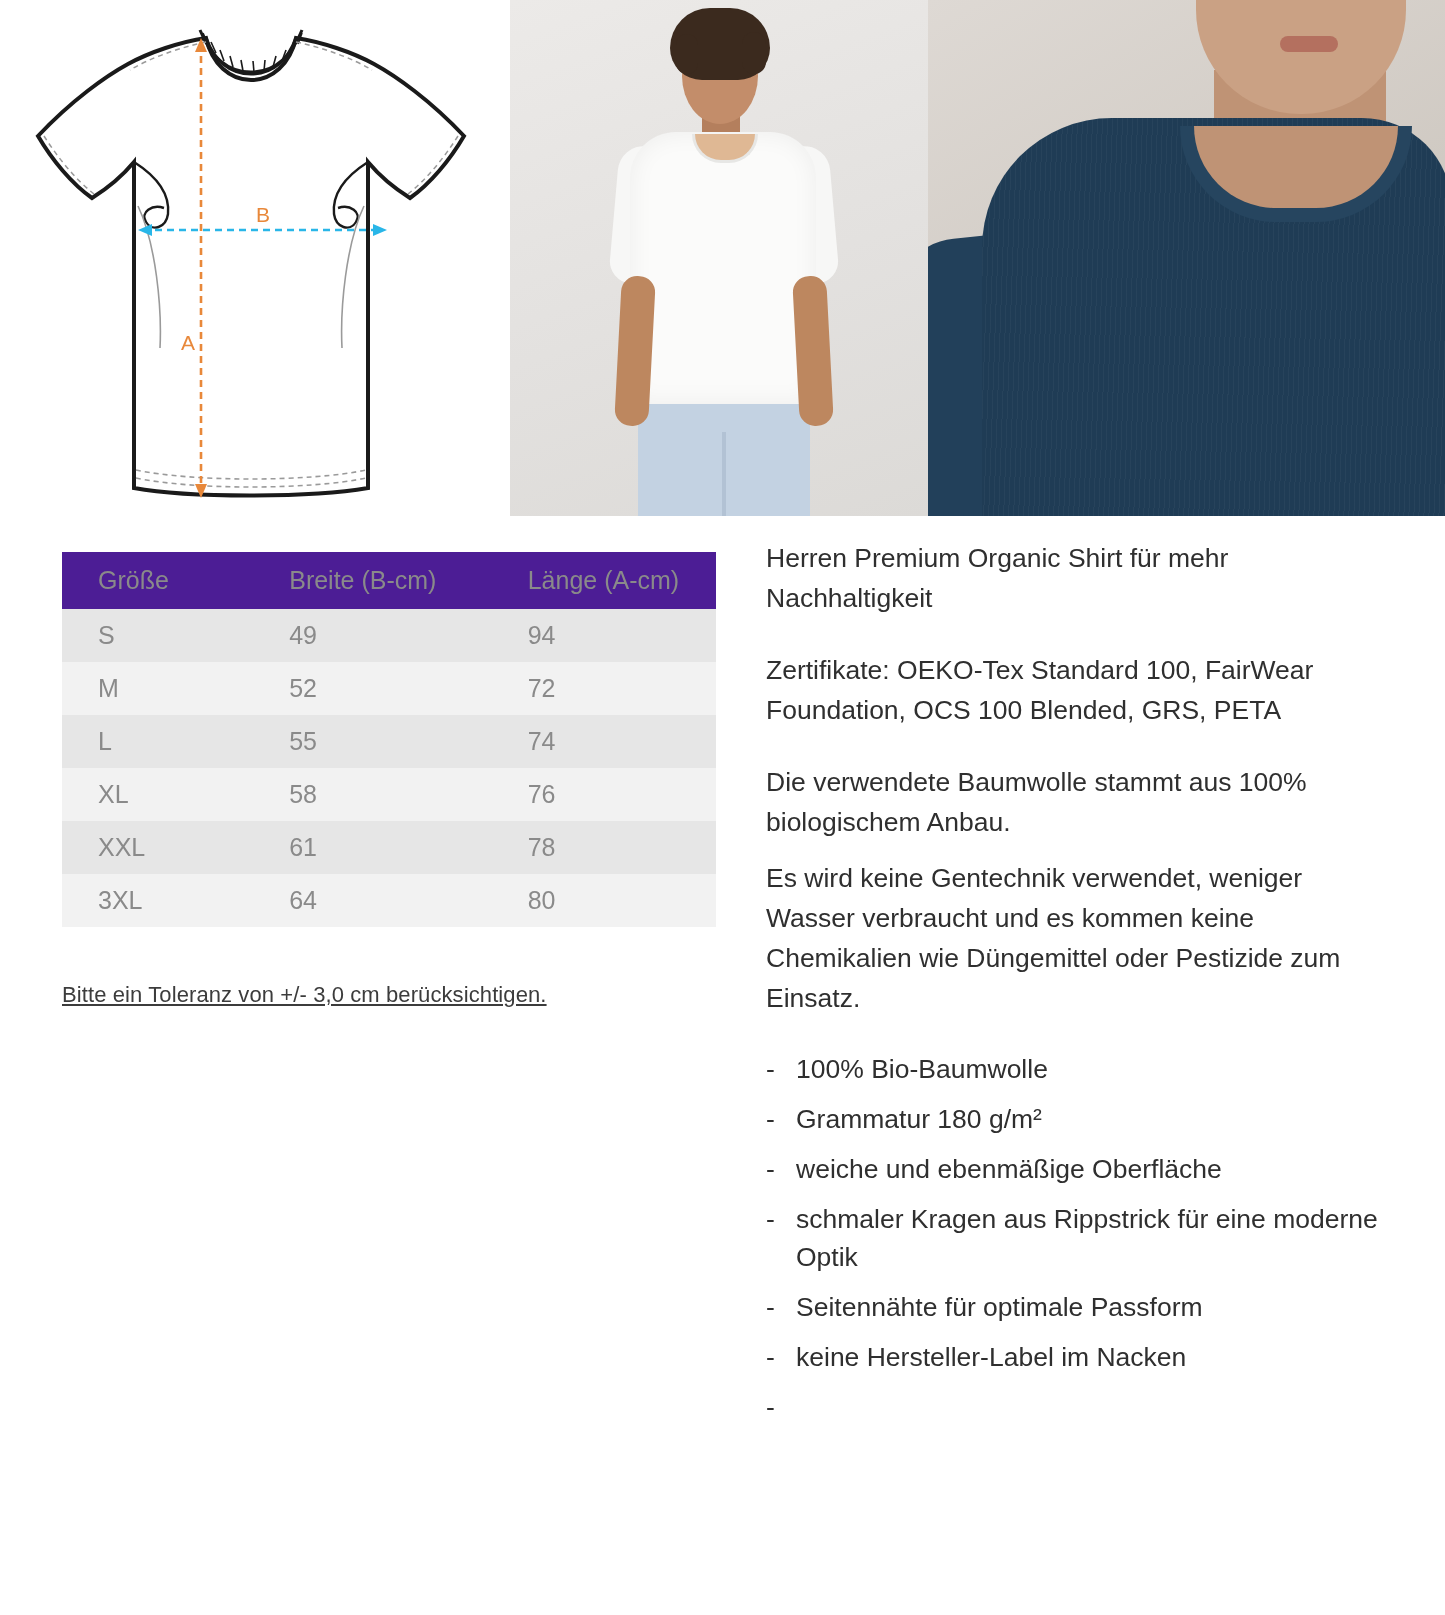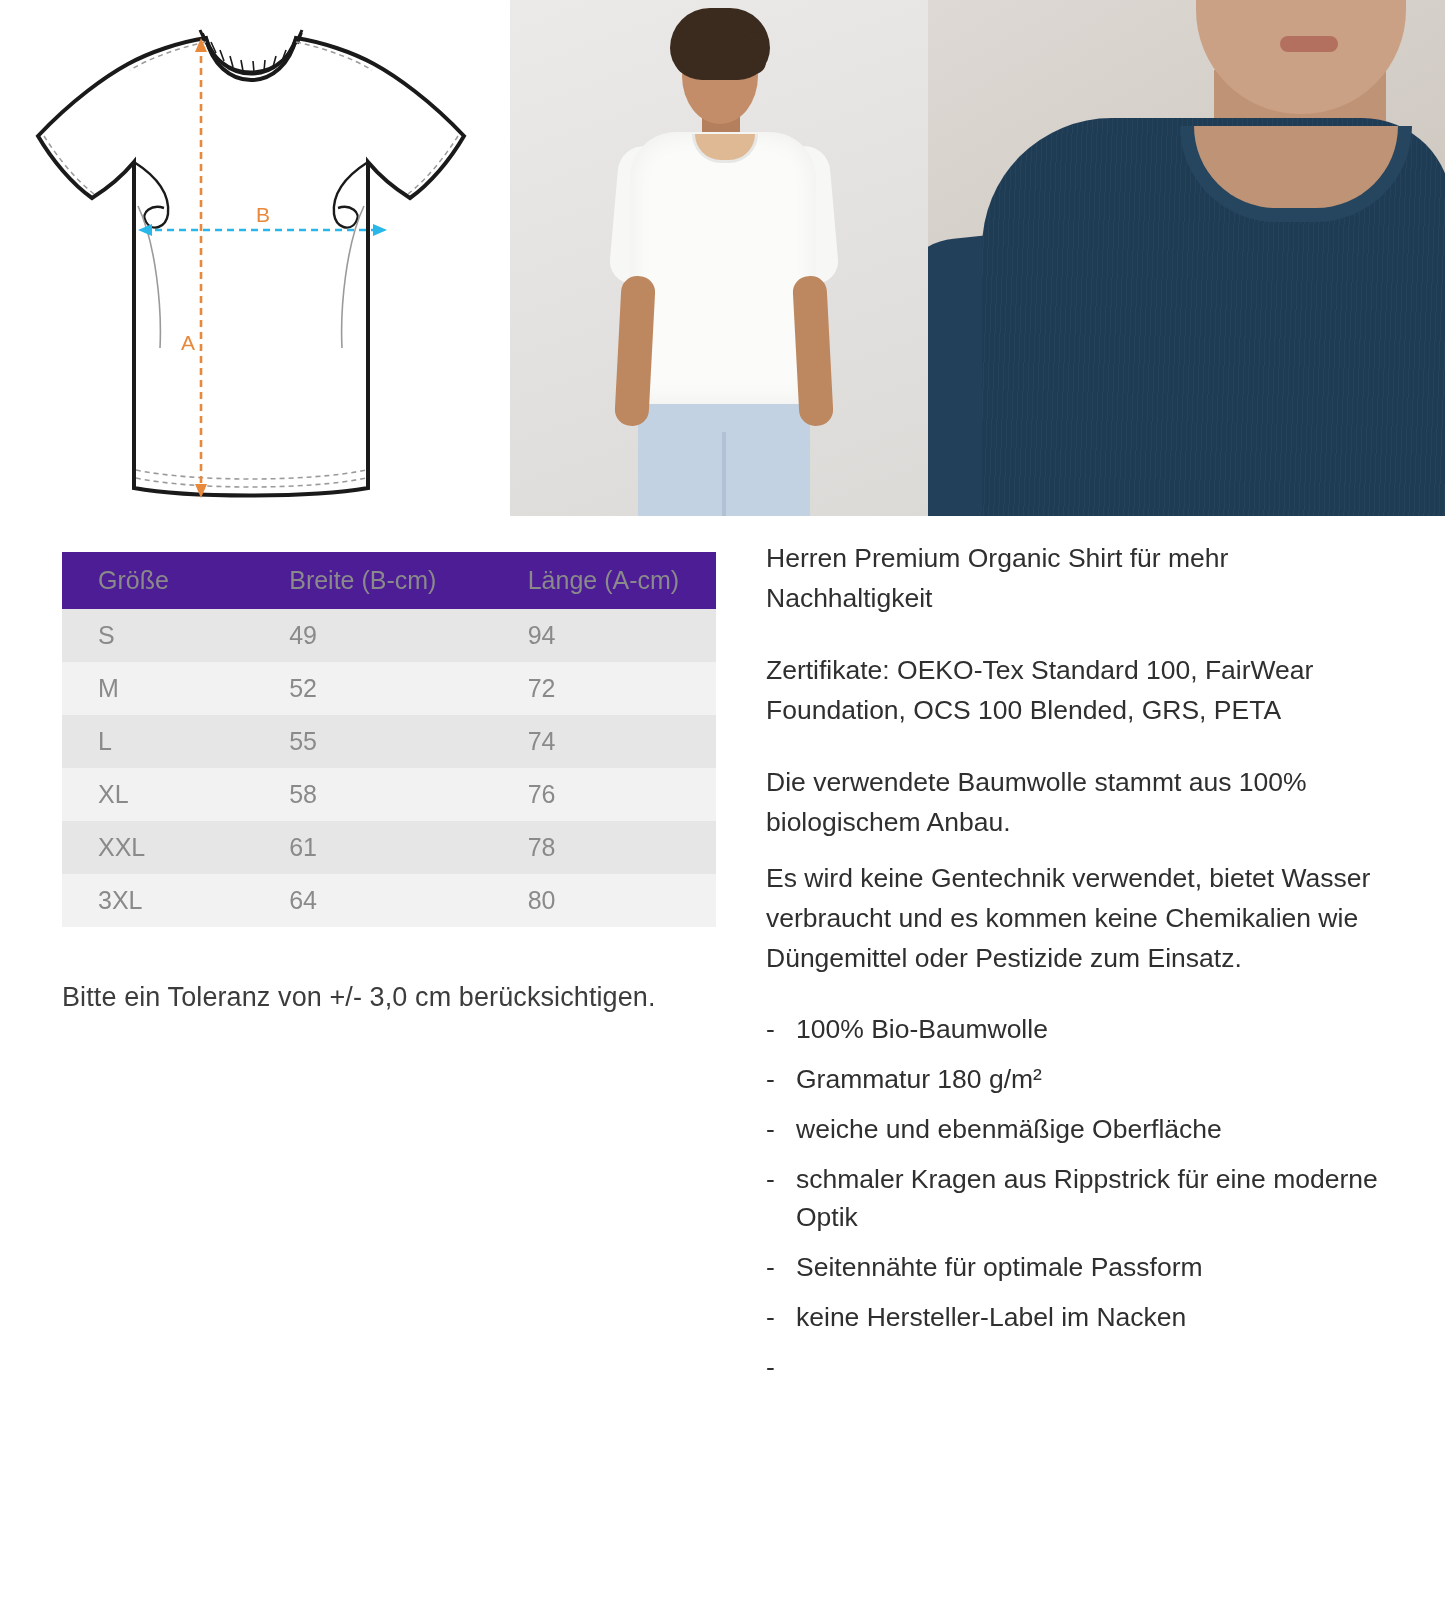--- a/index.html
+++ b/index.html
@@ -301,23 +301,24 @@
     background: #f2f2f2;
   }
   .col-size { width: 182px; }
   .col-width { width: 246px; }
   .col-length { width: 226px; }
 
   .tolerance-note {
     position: absolute;
     left: 62px;
     top: 466px;
-    font-size: 27px;
+    font-size: 22px;
     color: #3c3c3c;
     letter-spacing: 0.1px;
+    text-decoration: underline;
   }
 
   
   .desc {
     position: absolute;
     left: 766px;
     top: 22px;
     width: 630px;
     font-size: 26.5px;
     line-height: 40px;
@@ -477,21 +478,21 @@
       </tr>
     </tbody>
   </table>
 
   <div class="tolerance-note">Bitte ein Toleranz von +/- 3,0 cm berücksichtigen.</div>
 
   <div class="desc">
     <p>Herren Premium Organic Shirt für mehr Nachhaltigkeit</p>
     <p>Zertifikate: OEKO-Tex Standard 100, FairWear Foundation, OCS 100 Blended, GRS, PETA</p>
     <p class="tight" style="margin-bottom:16px">Die verwendete Baumwolle stammt aus 100% biologischem Anbau.</p>
-    <p>Es wird keine Gentechnik verwendet, bietet Wasser verbraucht und es kommen keine Chemikalien wie Düngemittel oder Pestizide zum Einsatz.</p>
+    <p>Es wird keine Gentechnik verwendet, weniger Wasser verbraucht und es kommen keine Chemikalien wie Düngemittel oder Pestizide zum Einsatz.</p>
 
     <ul class="bullets">
       <li>
         <span class="dash">-</span>
         <span>100% Bio-Baumwolle</span>
       </li>
       <li>
         <span class="dash">-</span>
         <span>Grammatur 180 g/m²</span>
       </li>

